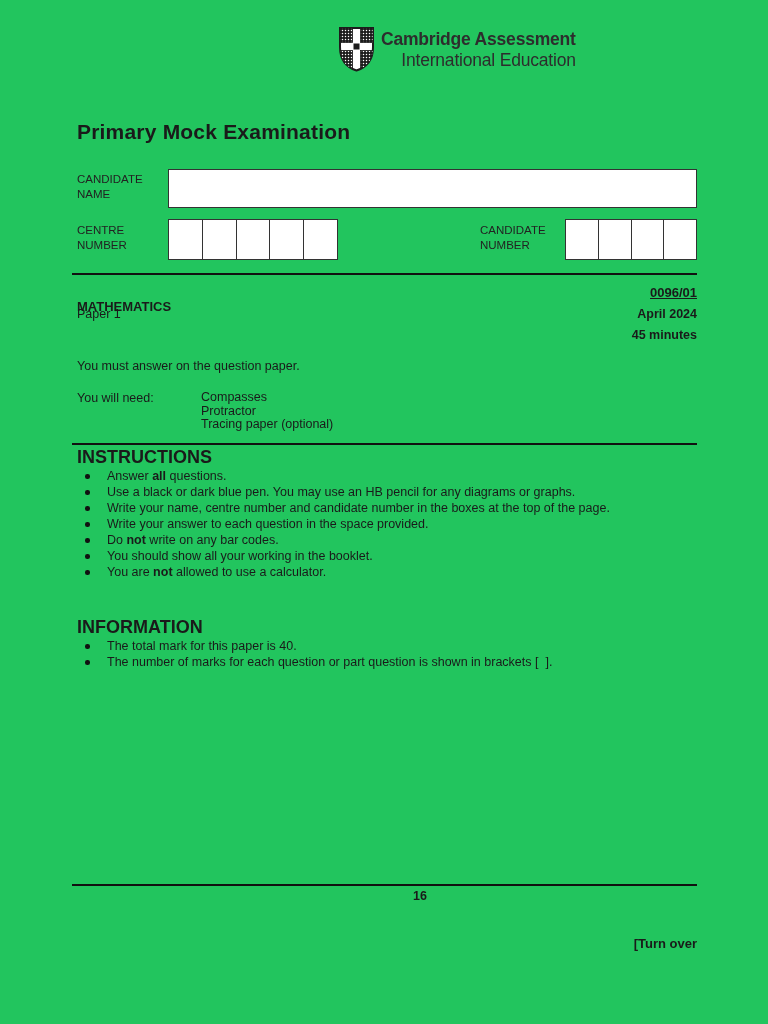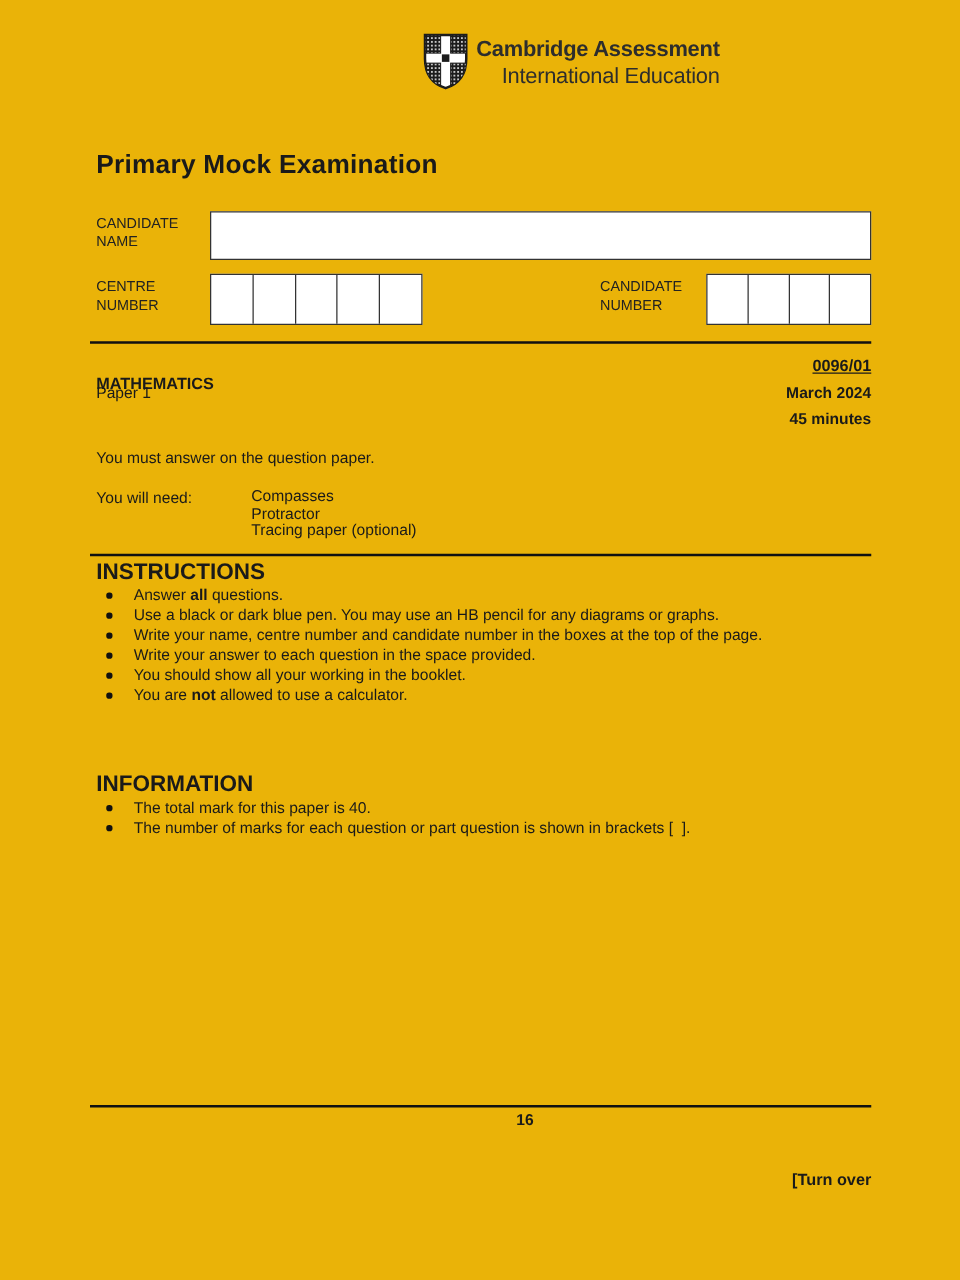--- a/index.html
+++ b/index.html
@@ -1,18 +1,18 @@
 <!DOCTYPE html>
 <html><head>
 <meta charset="utf-8">
 <style>
   * { margin:0; padding:0; box-sizing:border-box; }
   html,body { background:#fff; }
   body { font-family:"Liberation Sans", sans-serif; color:#1a1a1a; }
-  .page { position:relative; width:768px; height:1024px; background:#eab308; overflow:hidden; }
+  .page { position:relative; width:768px; height:1024px; background:#22c55e; overflow:hidden; }
 
   
   .logo { position:absolute; left:338px; top:26px; display:flex; align-items:flex-start; gap:6px; }
   .logo-shield { width:37px; height:46px; }
   .logo-text { margin-top:3px; color:#2d2d2d; line-height:20.5px; font-size:17.5px; letter-spacing:-0.2px; }
   .logo-text .l1 { font-weight:bold; display:block; }
   .logo-text .l2 { font-weight:normal; display:block;text-align:right; }
 
   
   .title { position:absolute; left:77px; top:120px; font-size:21px; font-weight:bold; letter-spacing:0.2px; }
@@ -118,40 +118,41 @@
     <div class="cell"></div>
     <div class="cell"></div>
     <div class="cell"></div>
   </div>
 
   <div class="rule rule1"></div>
 
   <div class="hdr hdr-left subject b">MATHEMATICS</div>
   <div class="hdr hdr-right code b">0096/01</div>
   <div class="hdr hdr-left paper">Paper 1</div>
-  <div class="hdr hdr-right session b">March 2024</div>
+  <div class="hdr hdr-right session b">April 2024</div>
   <div class="hdr hdr-right duration b">45 minutes</div>
 
   <div class="answer-note">You must answer on the question paper.</div>
   <div class="need-label">You will need:</div>
   <div class="need-items">
     <span>Compasses</span>
     <span>Protractor</span>
     <span>Tracing paper (optional)</span>
   </div>
 
   <div class="rule rule2"></div>
 
   <div class="section sec-instructions">
     <div class="sec-head">INSTRUCTIONS</div>
     <ul class="bullets">
       <li>Answer <b>all</b> questions.</li>
       <li>Use a black or dark blue pen. You may use an HB pencil for any diagrams or graphs.</li>
       <li>Write your name, centre number and candidate number in the boxes at the top of the page.</li>
       <li>Write your answer to each question in the space provided.</li>
+      <li>Do <b>not</b> write on any bar codes.</li>
       <li>You should show all your working in the booklet.</li>
       <li>You are <b>not</b> allowed to use a calculator.</li>
     </ul>
   </div>
 
   <div class="section sec-information">
     <div class="sec-head">INFORMATION</div>
     <ul class="bullets">
       <li>The total mark for this paper is 40.</li>
       <li>The number of marks for each question or part question is shown in brackets [&nbsp;&nbsp;].</li>

